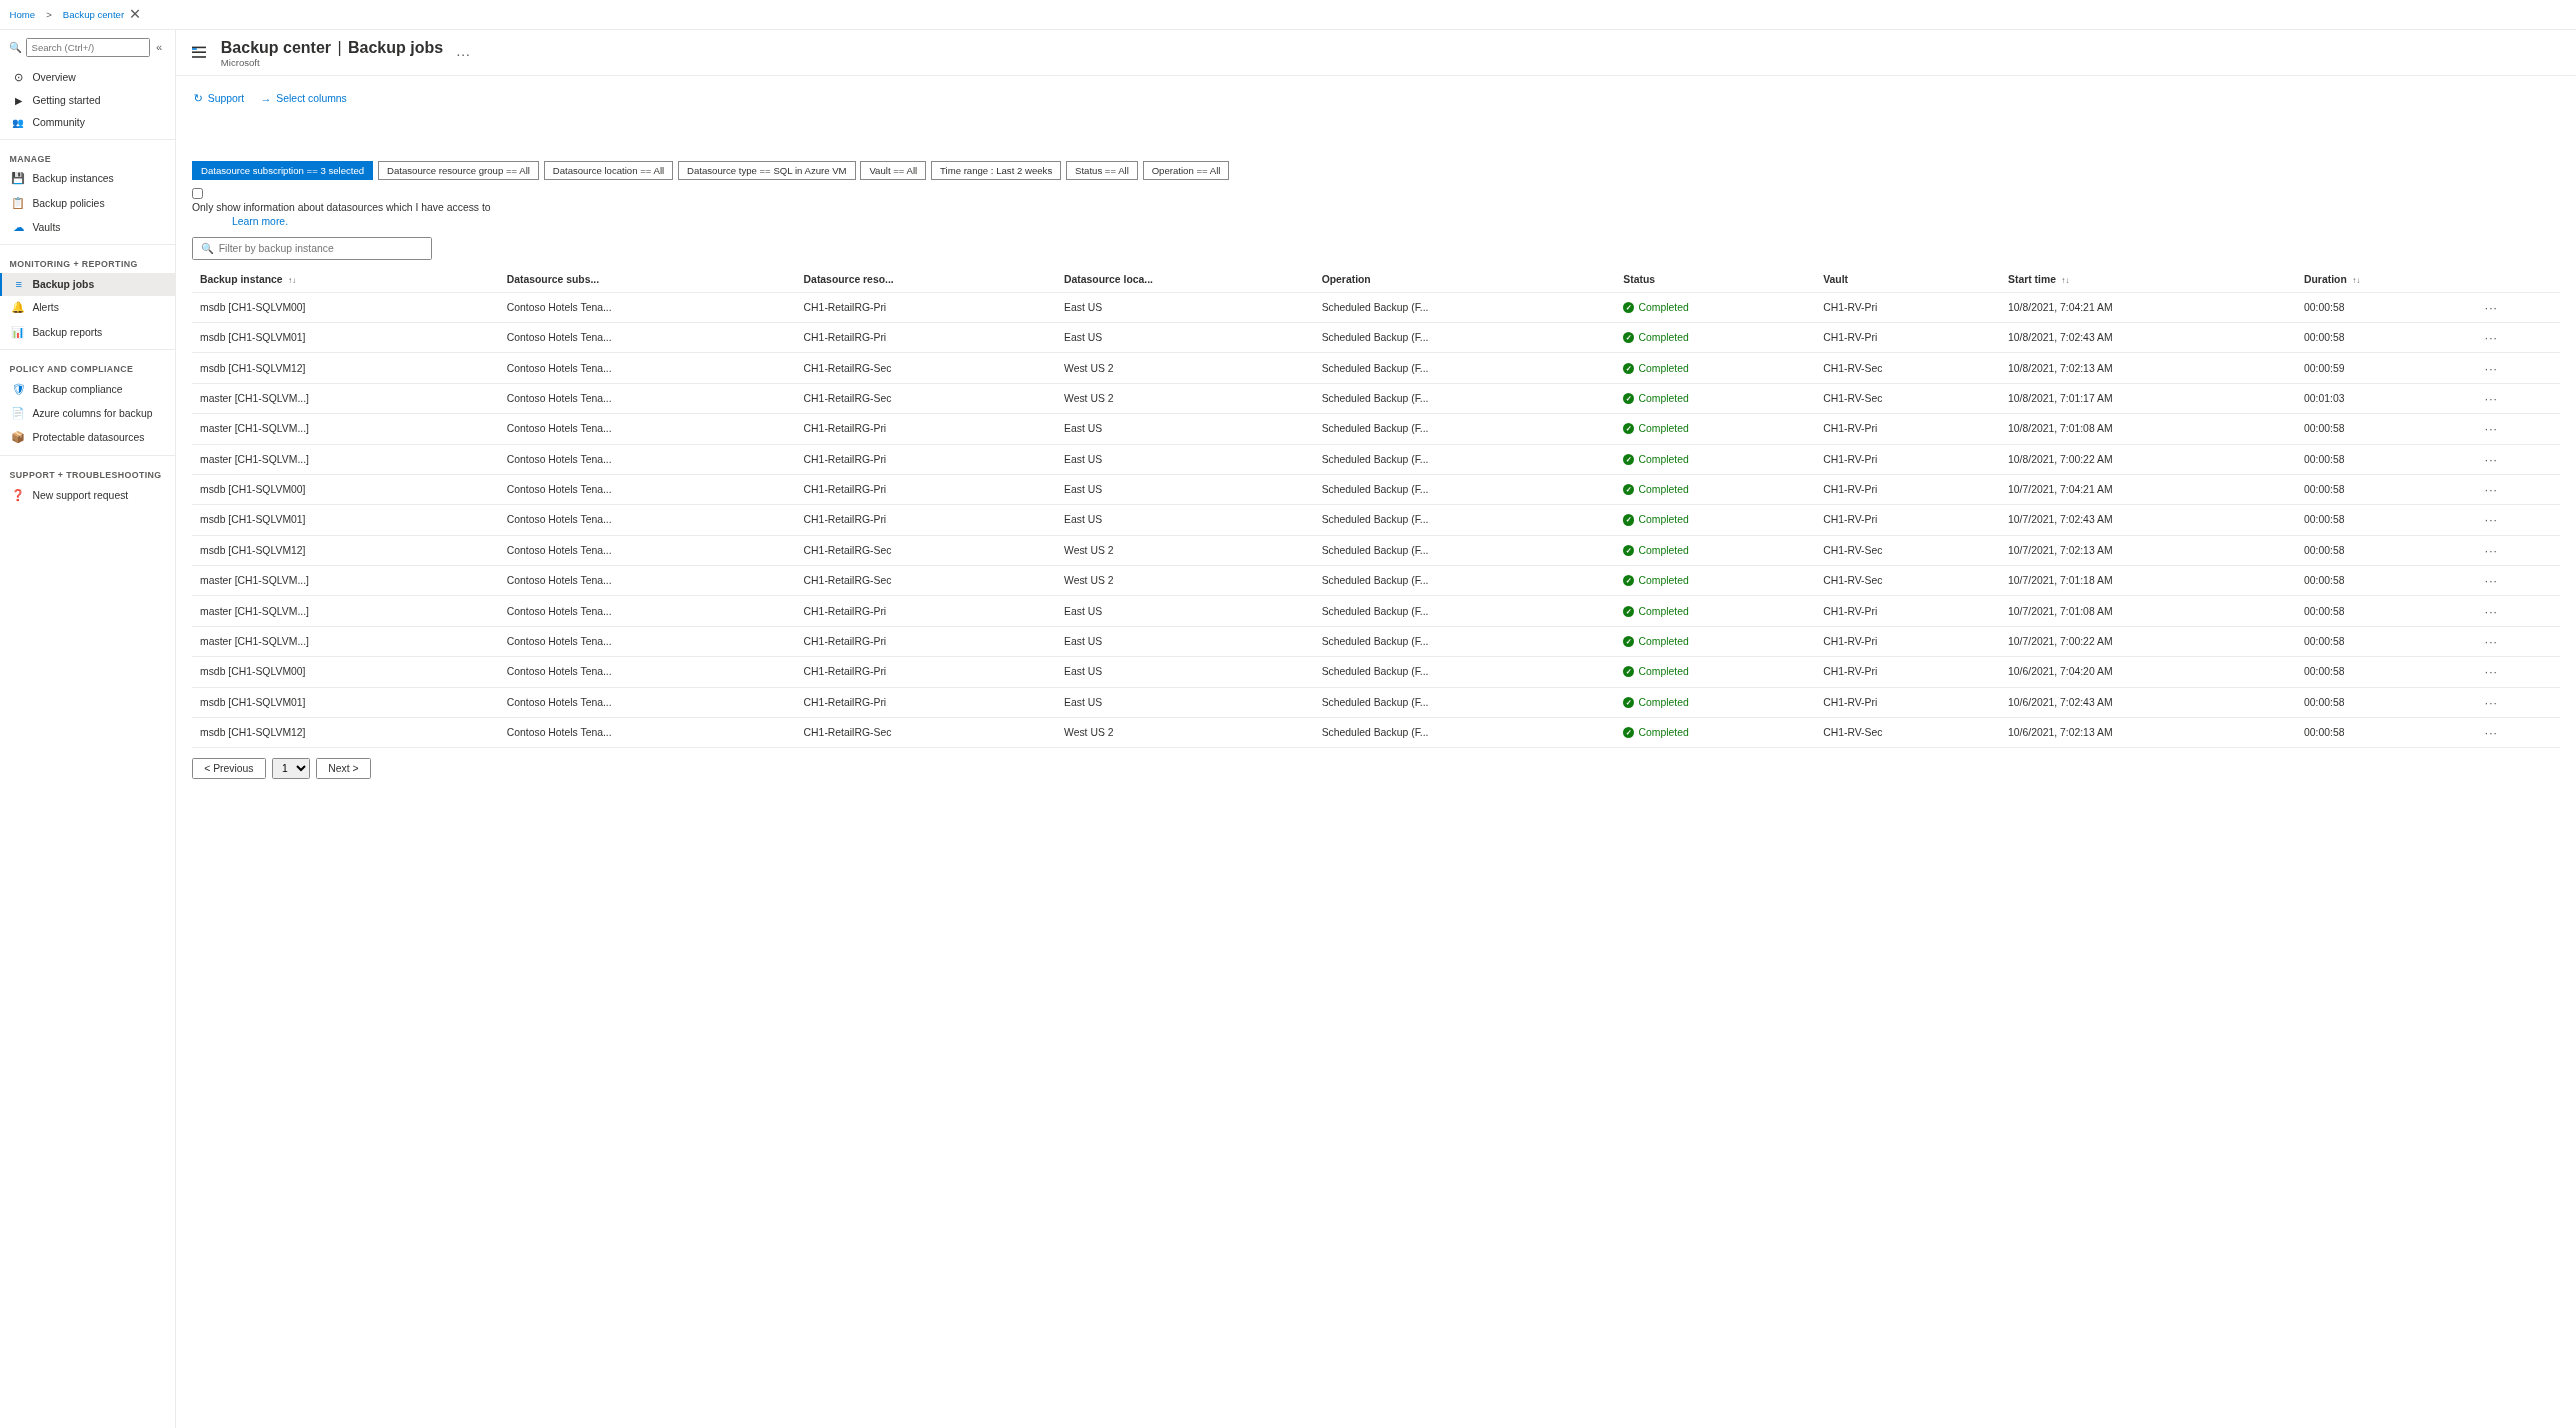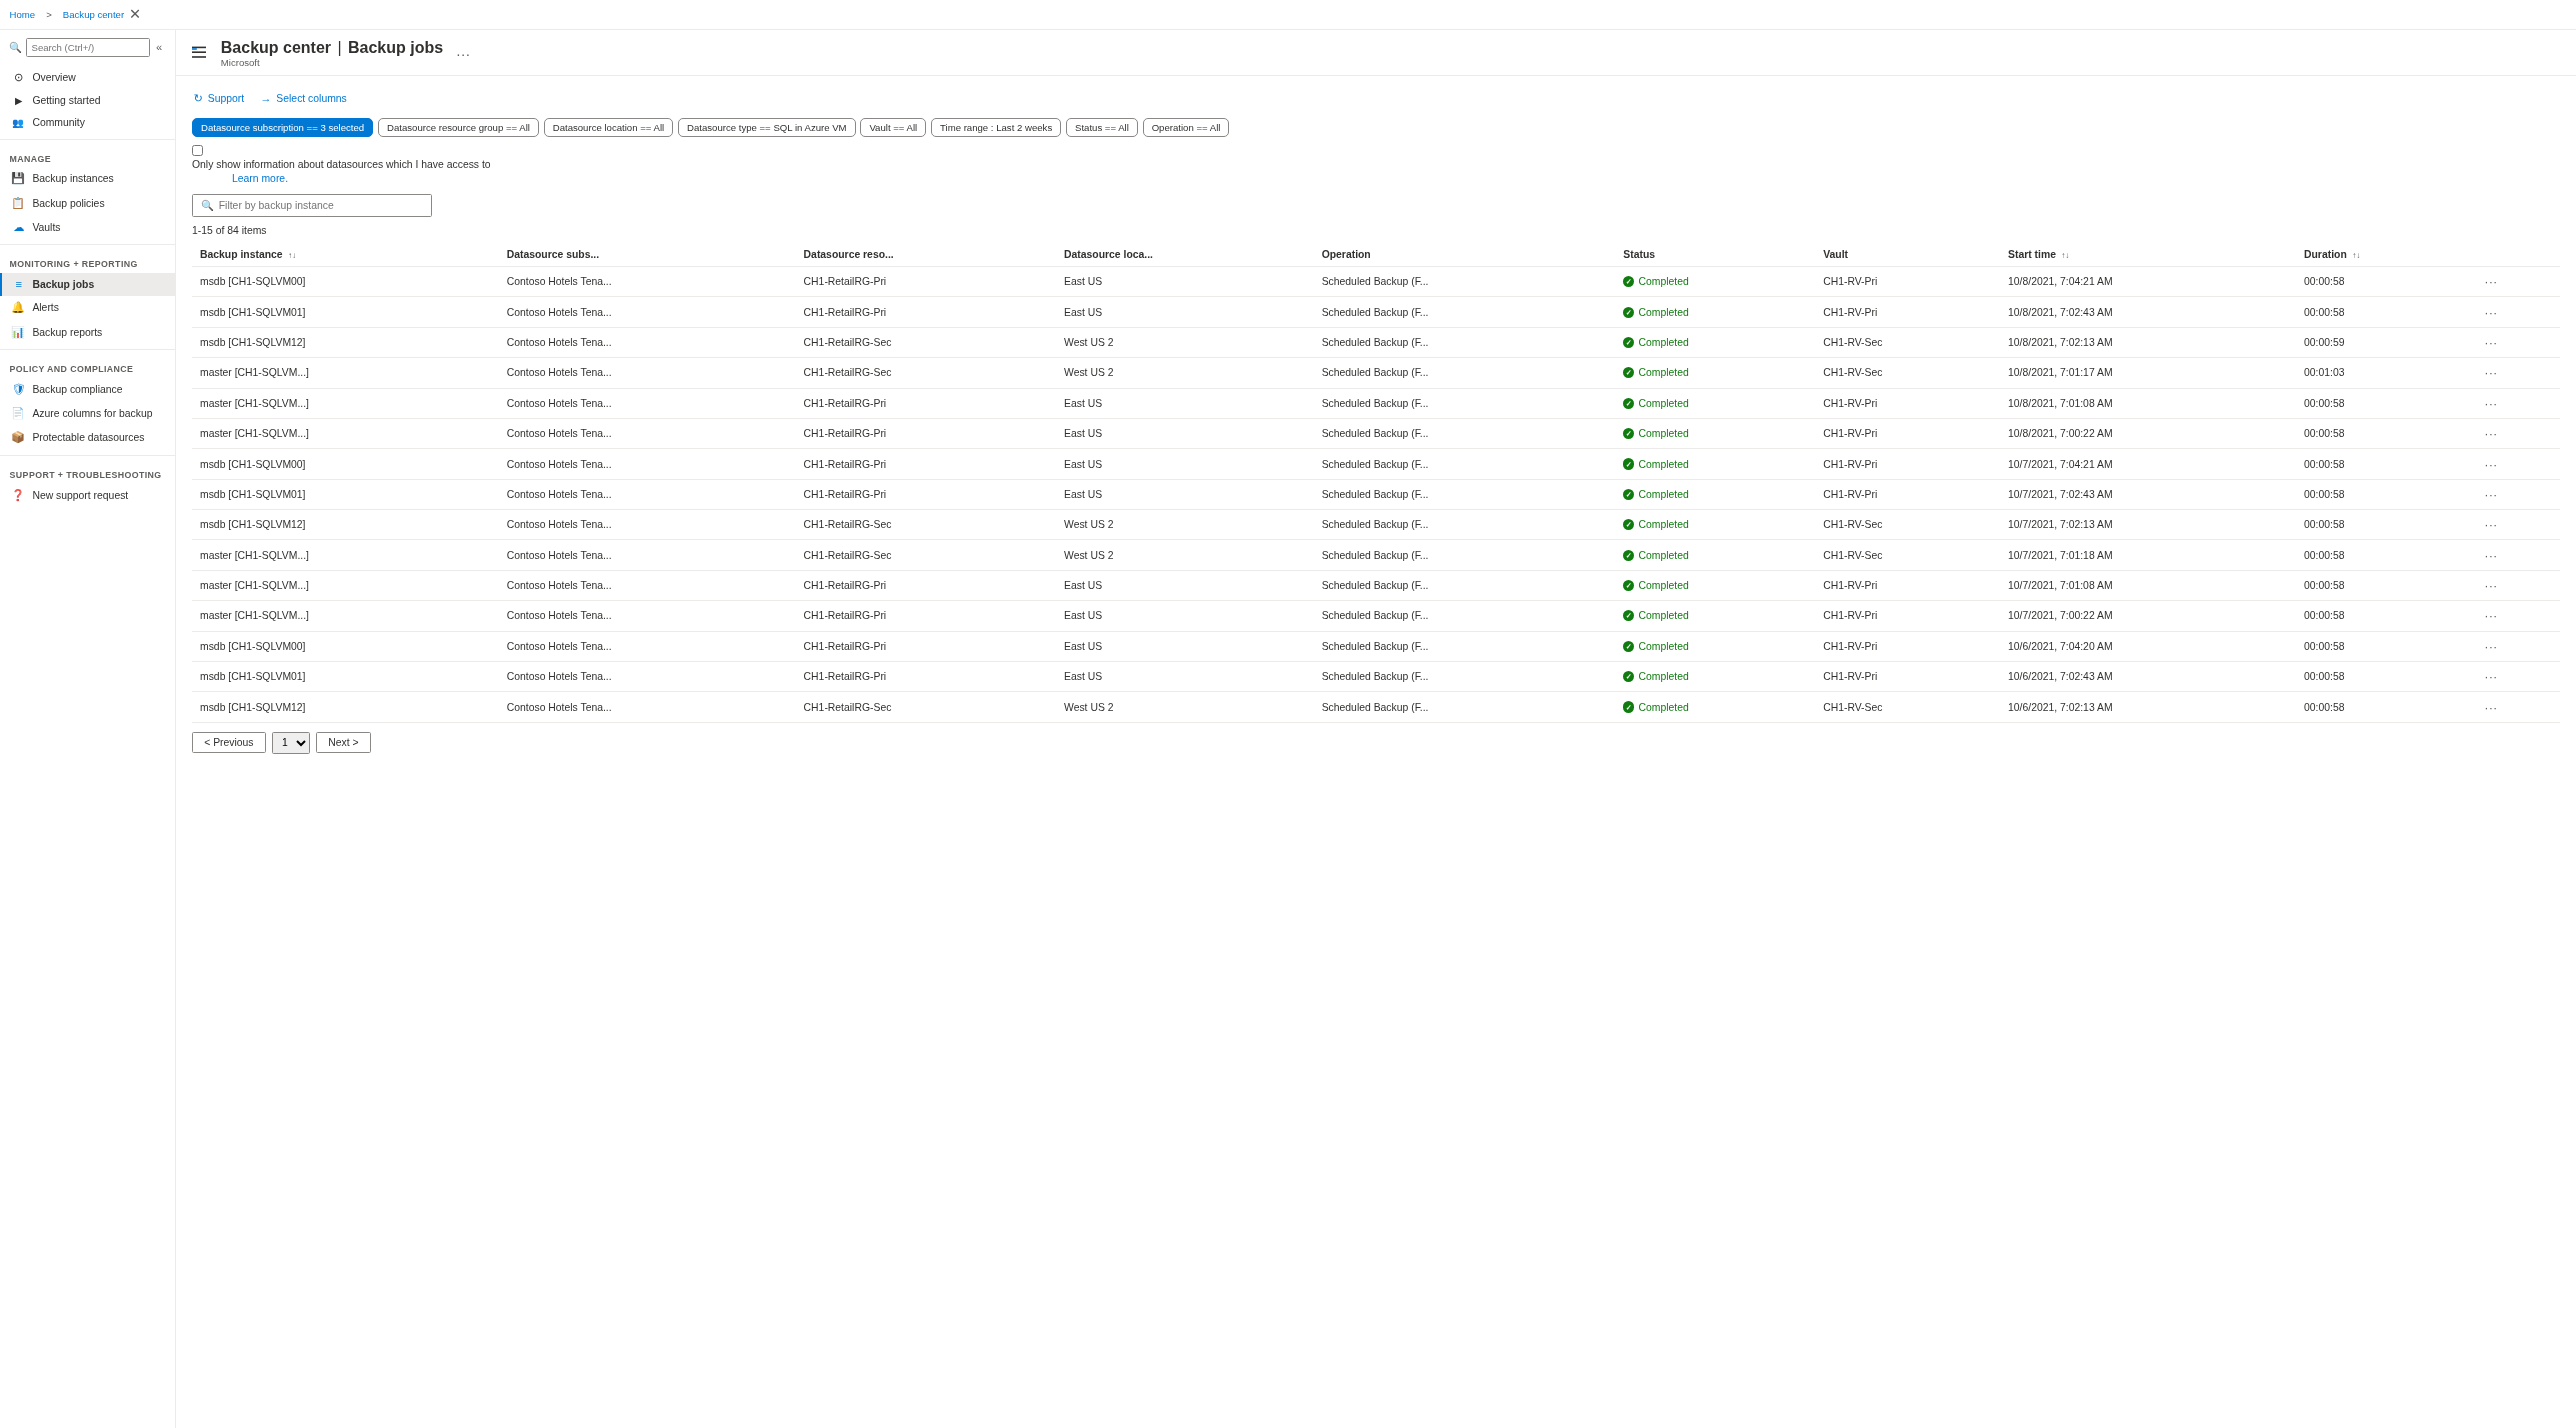--- a/index.html
+++ b/index.html
@@ -34,21 +34,21 @@
 
     
     .content { flex: 1; overflow-y: auto; padding: 13px 16px; }
 
     
     .toolbar { display: flex; align-items: center; gap: 13px; margin-bottom: 9.6px; }
     .toolbar-btn { display: flex; align-items: center; gap: 4.8px; background: none; border: none; cursor: pointer; color: #0078d4; font-size: 10.4px; padding: 3.2px 1.6px; }
 
     
     .filters { display: flex; flex-wrap: wrap; gap: 4.8px; margin-bottom: 8px; }
-    .filter-chip { border: 0.8px solid #8a8886; border-radius: 5px; padding: 3.2px 8px; font-size: 9.6px; cursor: pointer; background: #fff; color: #323130; white-space: nowrap; }
+    .filter-chip { border: 0.8px solid #8a8886; border-radius: 0; padding: 3.2px 8px; font-size: 9.6px; cursor: pointer; background: #fff; color: #323130; white-space: nowrap; margin-top: 43px; }
     .filter-chip.active { background: #0078d4; color: #fff; border-color: #0078d4; }
 
     
     .checkbox-row { display: flex; align-items: flex-start; gap: 3px; margin-bottom: 9.6px; font-size: 10.4px; flex-direction: column; }
     .checkbox-row input[type=checkbox] { width: 11.2px; height: 11.2px; }
     .learn-more { color: #0078d4; text-decoration: none; margin-left: 40px; }
 
     
     .filter-search { display: flex; align-items: center; border: 0.8px solid #8a8886; border-radius: 1.6px; padding: 4px 8px; width: 240px; gap: 4.8px; margin-bottom: 8px; background: #fff; }
     .filter-search input { border: none; outline: none; font-size: 10.4px; width: 100%; color: #323130; }
@@ -219,21 +219,20 @@
         <input type="checkbox" id="access-checkbox" style="">
         <label for="access-checkbox">Only show information about datasources which I have access to</label>
         <a href="#" class="learn-more">Learn more.</a>
       </div>
 
       <div class="filter-search">
         <span style="color:#605e5c;">🔍</span>
         <input type="text" placeholder="Filter by backup instance" style="">
       </div>
 
-      <div class="items-count">1-15 of 84 items</div>
 
       <table class="data-table">
         <thead>
           <tr id="table-header-row">
               <th>Backup instance<span class="sort-icon"> ↑↓</span></th>
               <th>Datasource subs...</th>
               <th>Datasource reso...</th>
               <th>Datasource loca...</th>
               <th>Operation</th>
               <th>Status</th>

